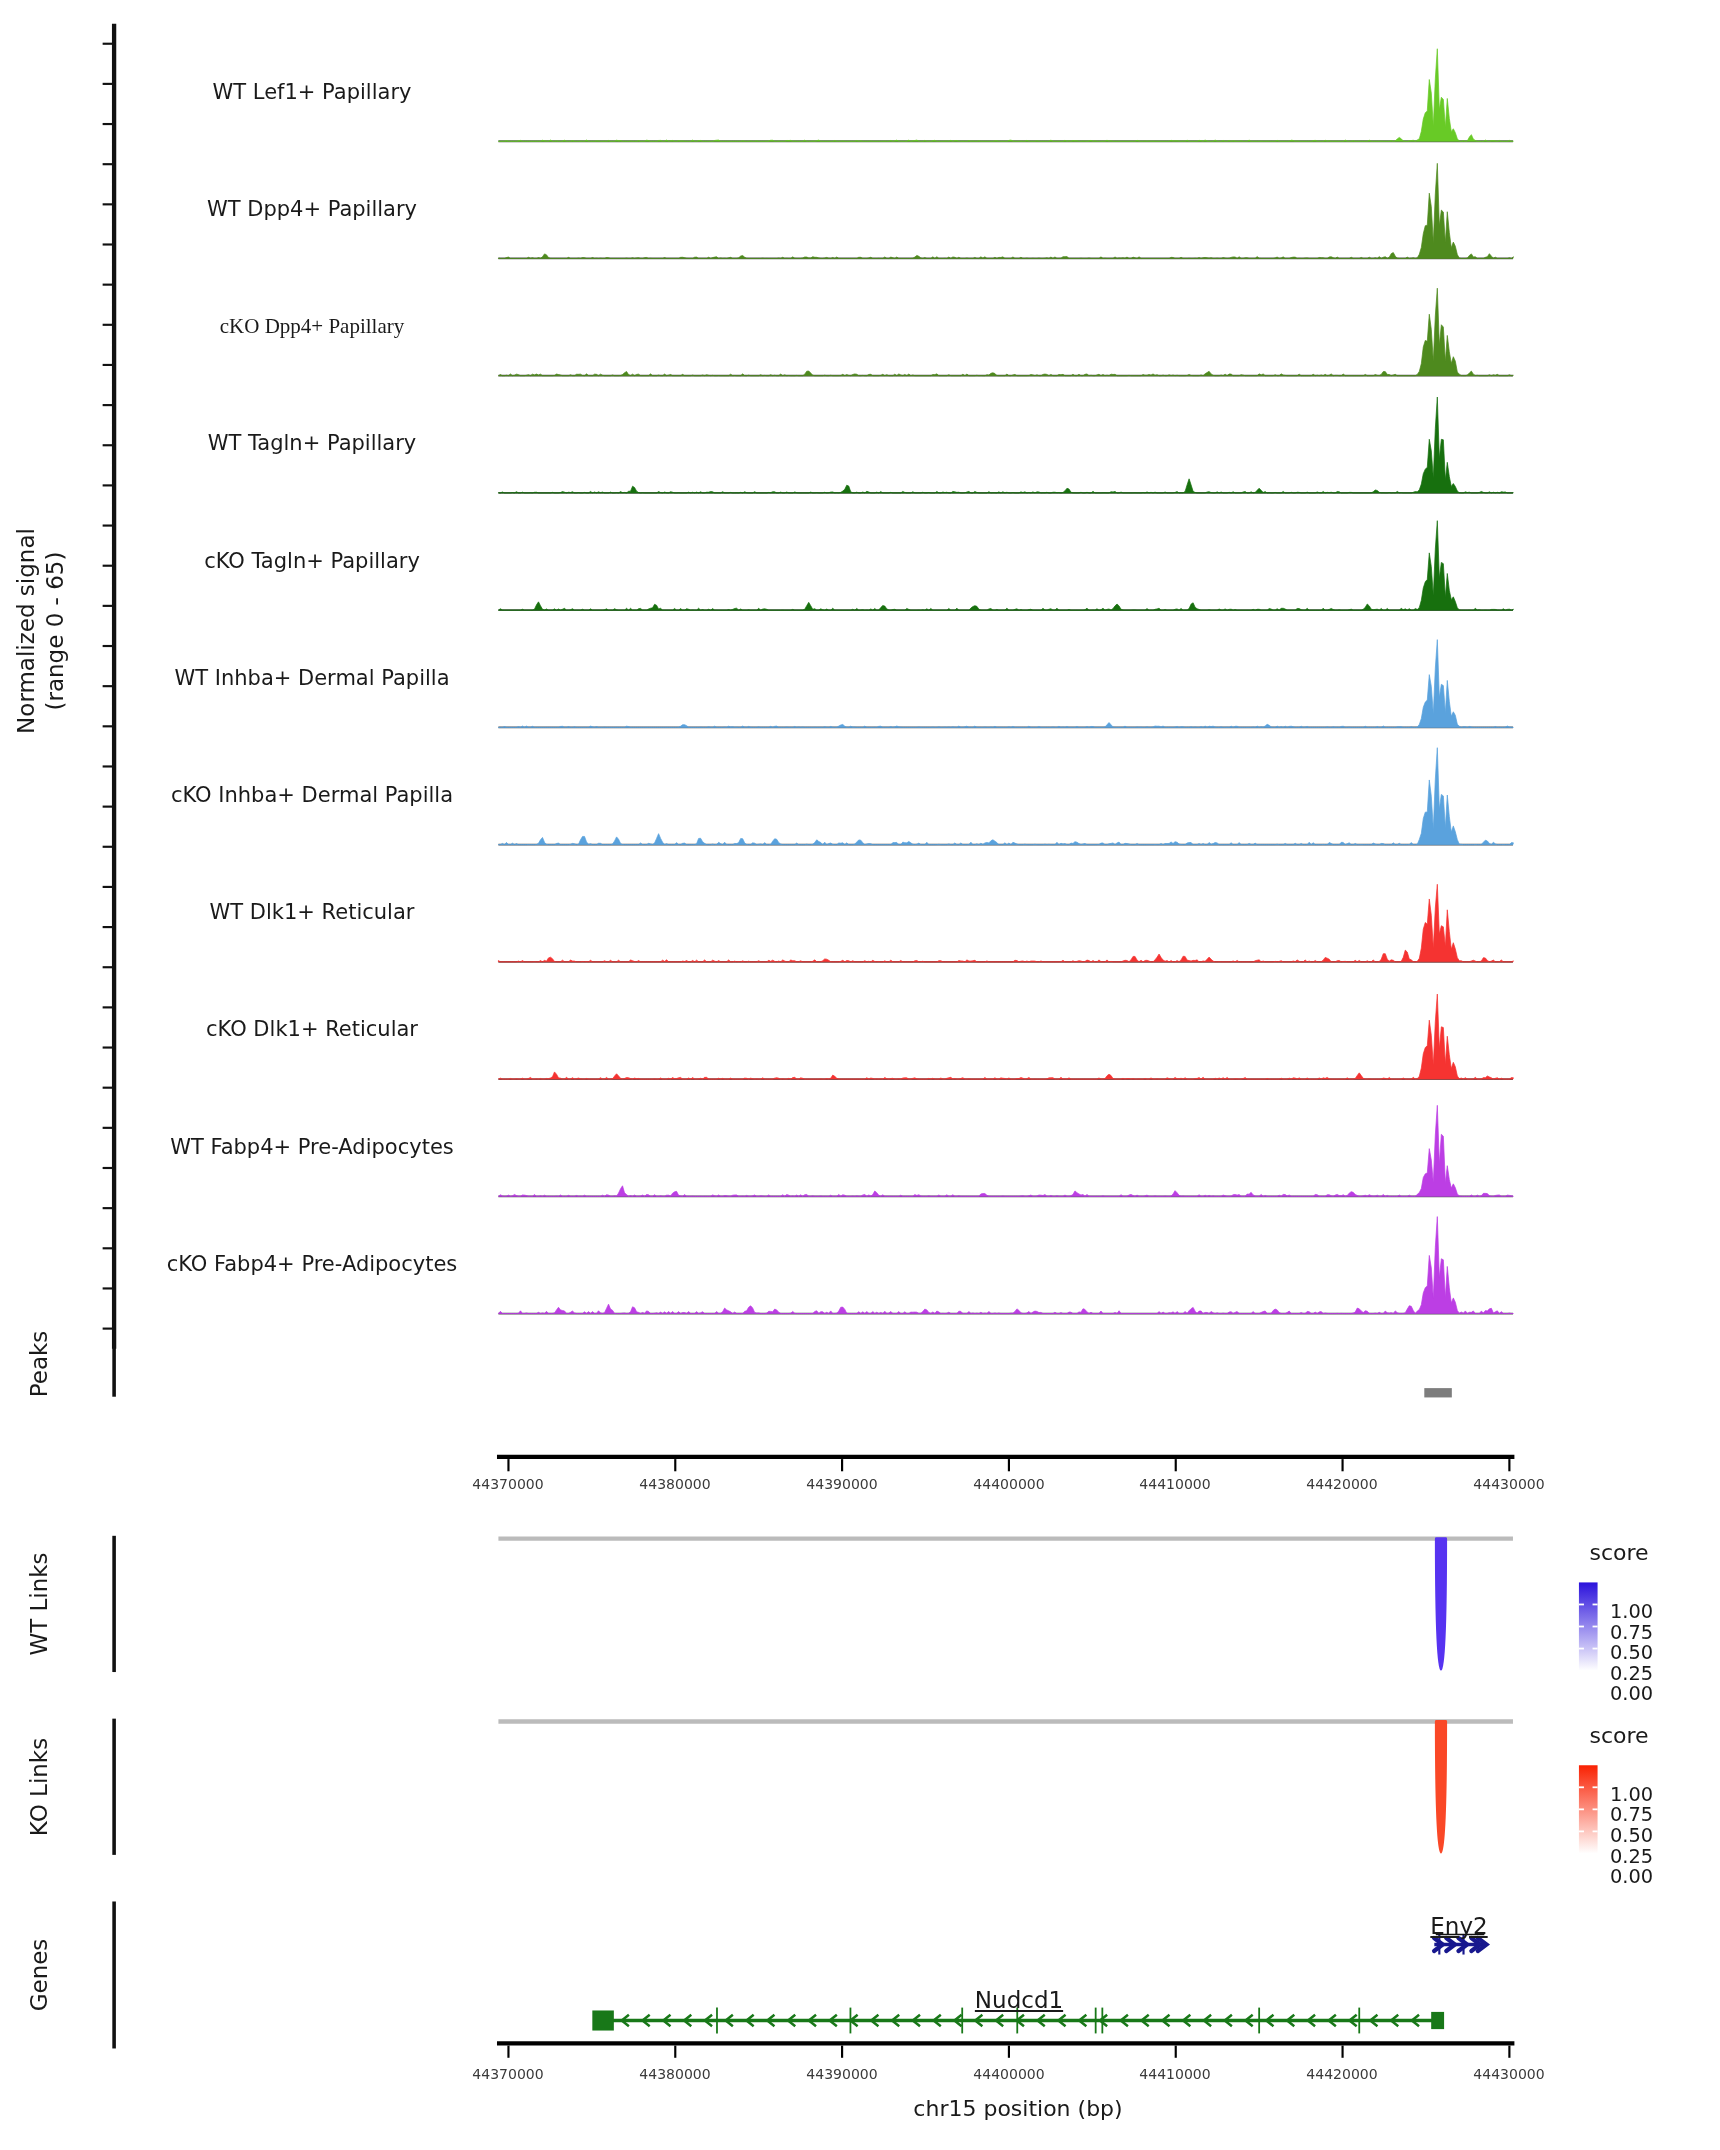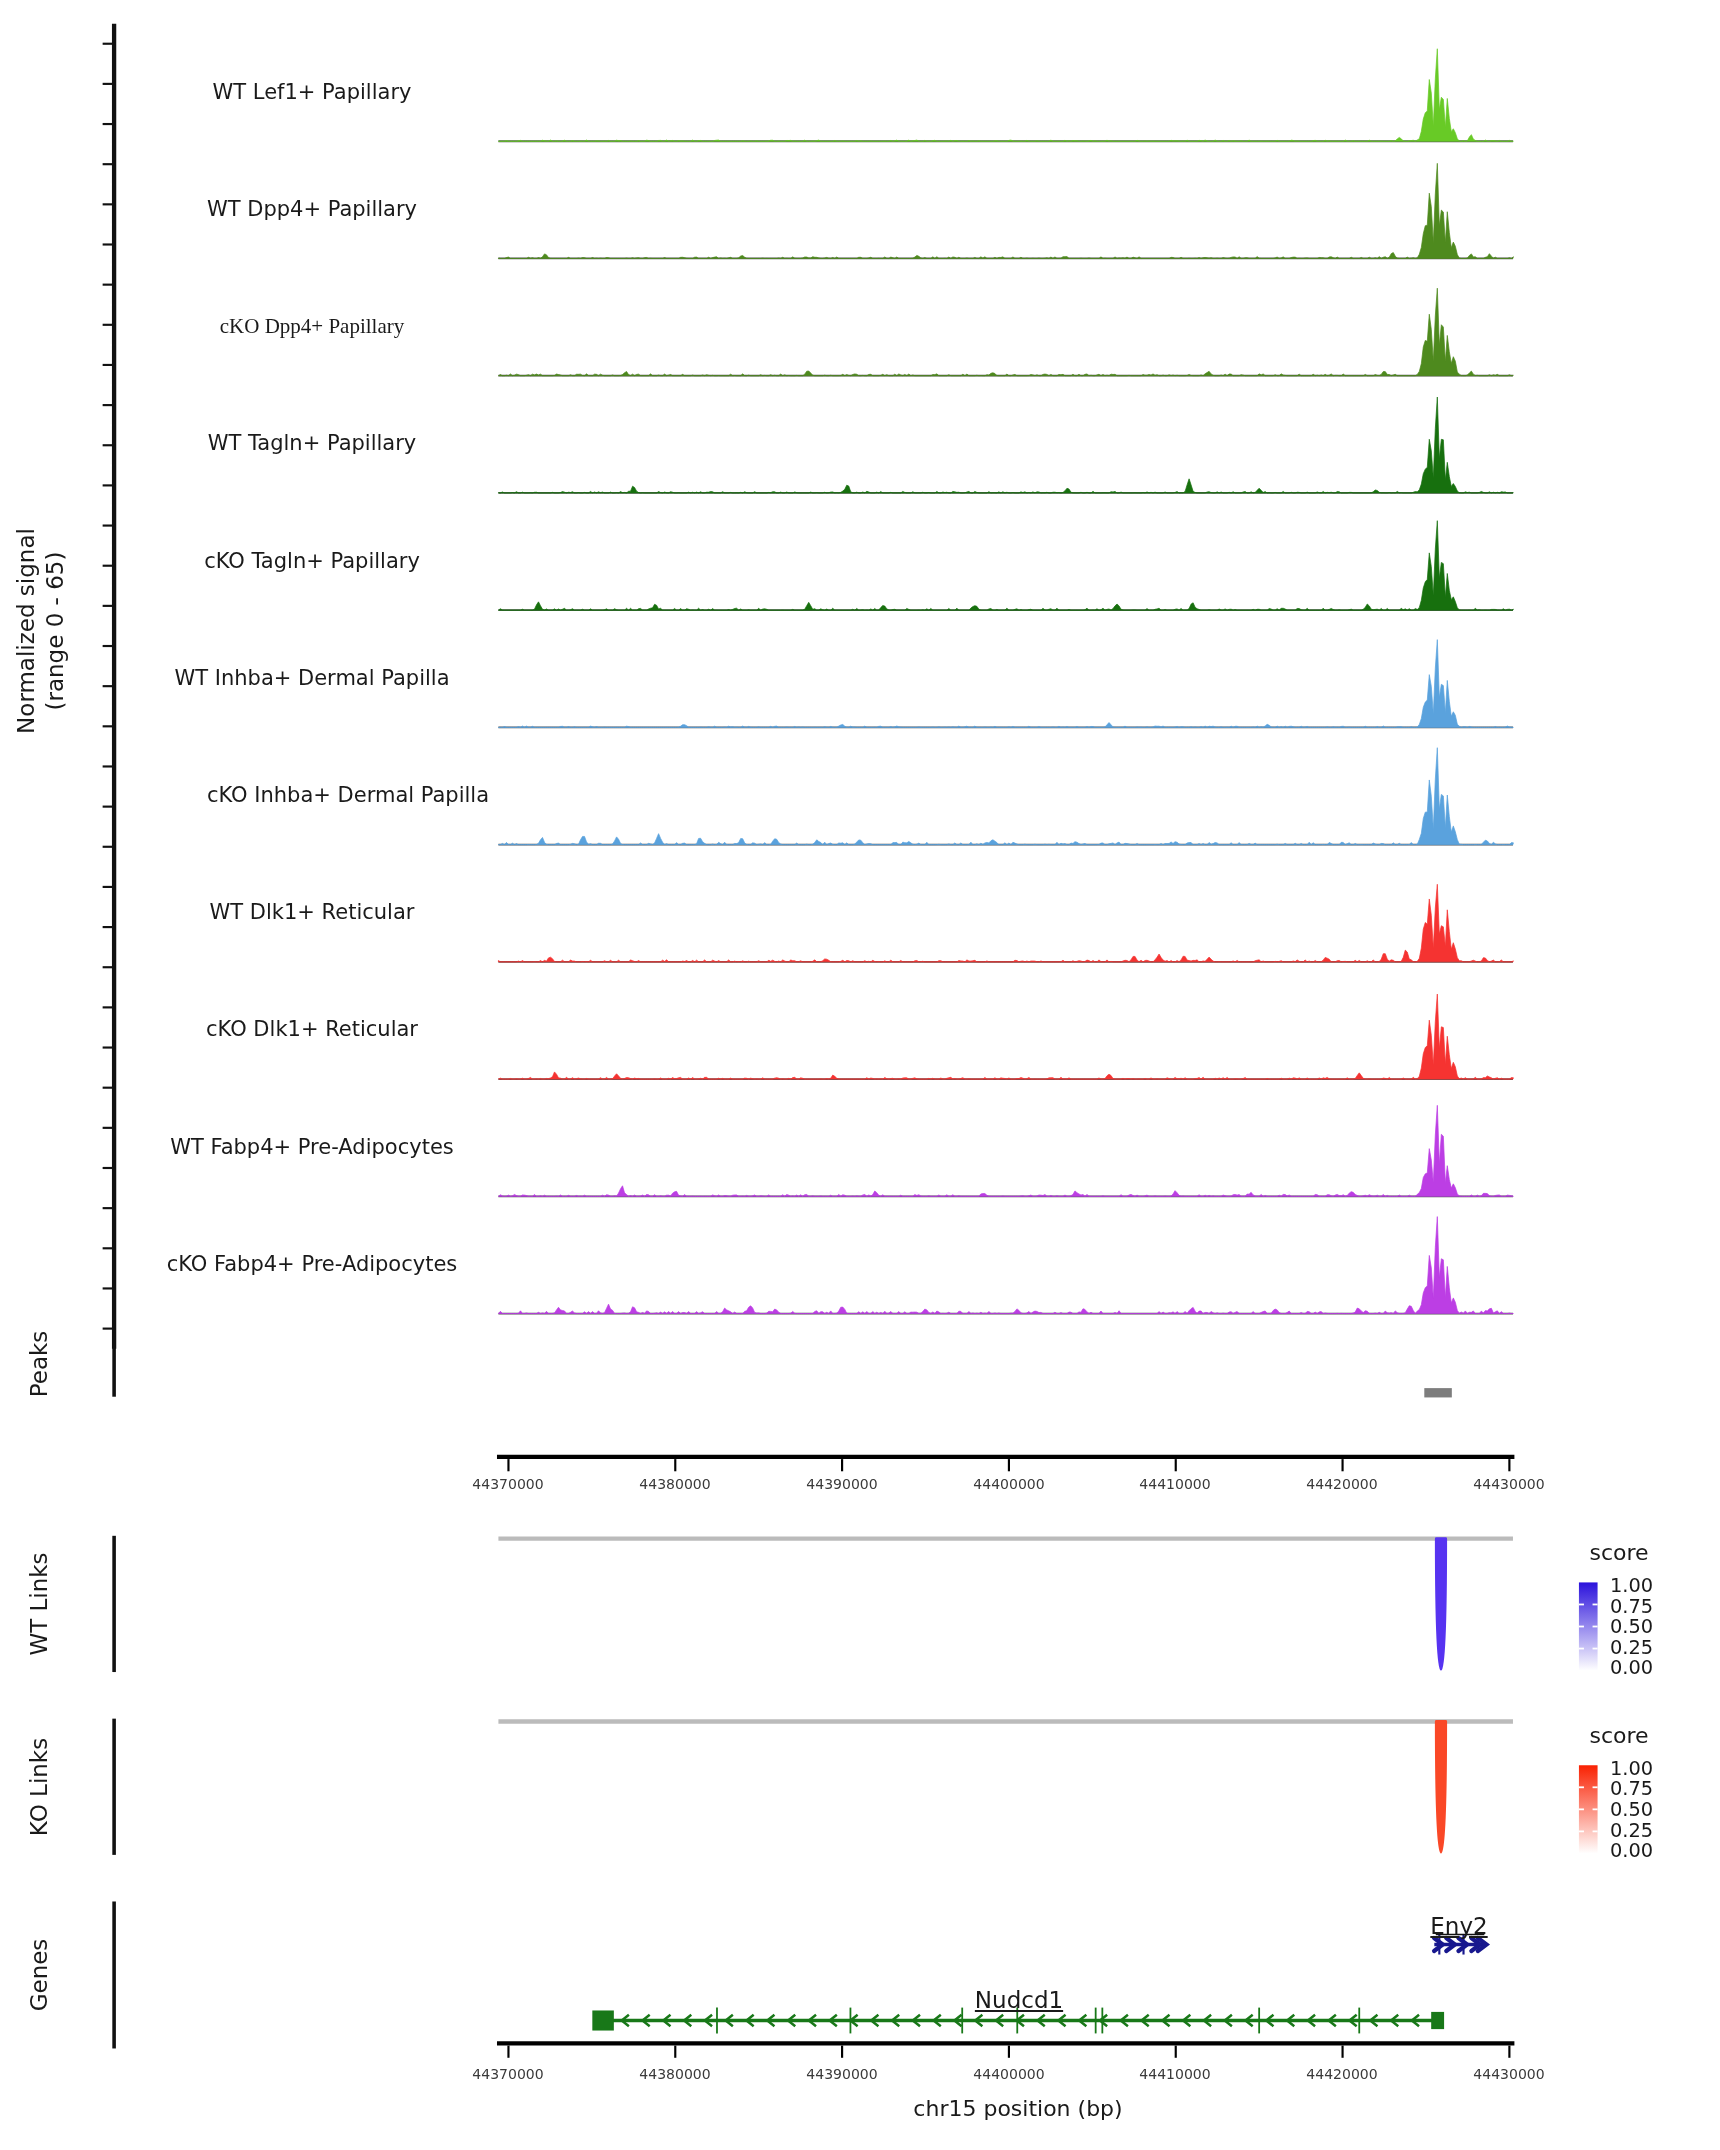--- a/index.html
+++ b/index.html
@@ -7,21 +7,21 @@
        font-family:"DejaVu Sans","Liberation Sans",sans-serif;}
   #gfx{position:absolute;left:0;top:0;}
   .lbl{position:absolute;transform:translate(-50%,-50%);white-space:nowrap;color:#1a1a1a;}
   .track-label{font-size:21px;}
   .tick-label{font-size:14px;color:#3a3a3a;}
   .section-label{font-size:23px;transform:translate(-50%,-50%) rotate(-90deg);}
   .ylabel{font-size:23px;text-align:center;line-height:29px;
           transform:translate(-50%,-50%) rotate(-90deg);}
   .axis-title{font-size:22px;}
   .legend-title{font-size:22px;}
-  .legend-tick{font-size:19.4px;transform:translate(0,-50%);}
+  .legend-tick{font-size:19.4px;transform:translate(0,-50%);margin-top:26px;}
   .gene-label{font-size:23px;text-decoration:underline;}
 </style>
 </head>
 <body>
 
 <div id="fig">
   <svg id="gfx" width="1721" height="2151" viewBox="0 0 2400 3000">
       <line x1="159" y1="33" x2="159" y2="1881" stroke="#111" stroke-width="6"></line>
       <line x1="143" y1="61" x2="159" y2="61" stroke="#111" stroke-width="3"></line>
       <line x1="143" y1="117" x2="159" y2="117" stroke="#111" stroke-width="3"></line>
@@ -195,21 +195,21 @@
     <div>(range 0 - 65)</div>
   </div>
 
   <div id="track-labels">
       <div class="lbl track-label" style="left: 312px; top: 92px;">WT Lef1+ Papillary</div>
       <div class="lbl track-label" style="left: 312px; top: 209px;">WT Dpp4+ Papillary</div>
       <div class="lbl track-label" style="left: 312px; top: 326px; font-family: Liberation Serif, serif;">cKO Dpp4+ Papillary</div>
       <div class="lbl track-label" style="left: 312px; top: 443px;">WT Tagln+ Papillary</div>
       <div class="lbl track-label" style="left: 312px; top: 561px;">cKO Tagln+ Papillary</div>
       <div class="lbl track-label" style="left: 312px; top: 678px;">WT Inhba+ Dermal Papilla</div>
-      <div class="lbl track-label" style="left: 312px; top: 795px; margin-left: 36px;">cKO Inhba+ Dermal Papilla</div>
+      <div class="lbl track-label" style="left: 312px; top: 795px;">cKO Inhba+ Dermal Papilla</div>
       <div class="lbl track-label" style="left: 312px; top: 912px;">WT Dlk1+ Reticular</div>
       <div class="lbl track-label" style="left: 312px; top: 1029px;">cKO Dlk1+ Reticular</div>
       <div class="lbl track-label" style="left: 312px; top: 1147px;">WT Fabp4+ Pre-Adipocytes</div>
       <div class="lbl track-label" style="left: 312px; top: 1264px;">cKO Fabp4+ Pre-Adipocytes</div>
     </div>
   <div id="section-labels">
       <div class="lbl section-label" style="left: 39px; top: 1364px;">Peaks</div>
       <div class="lbl section-label" style="left: 39px; top: 1604px;">WT Links</div>
       <div class="lbl section-label" style="left: 39px; top: 1787px;">KO Links</div>
       <div class="lbl section-label" style="left: 39px; top: 1975px;">Genes</div>

